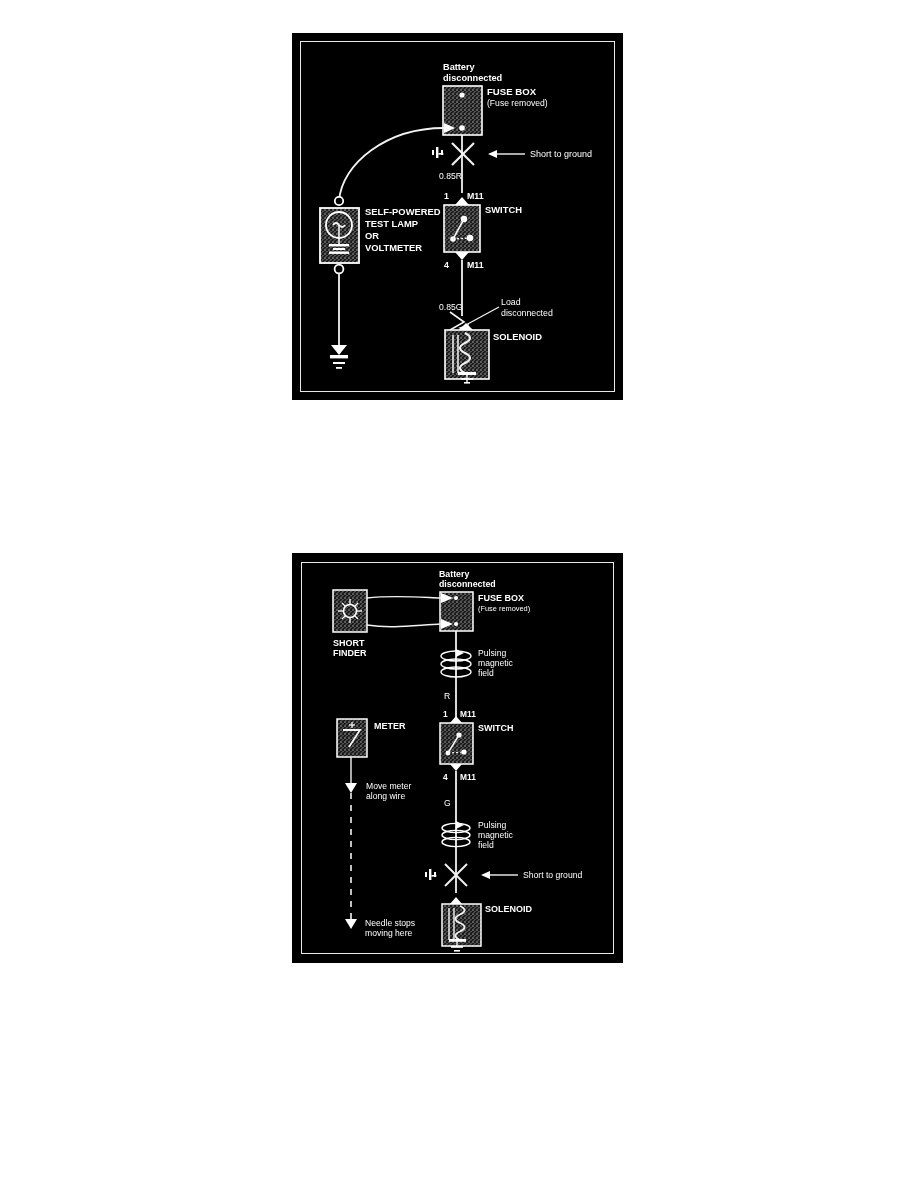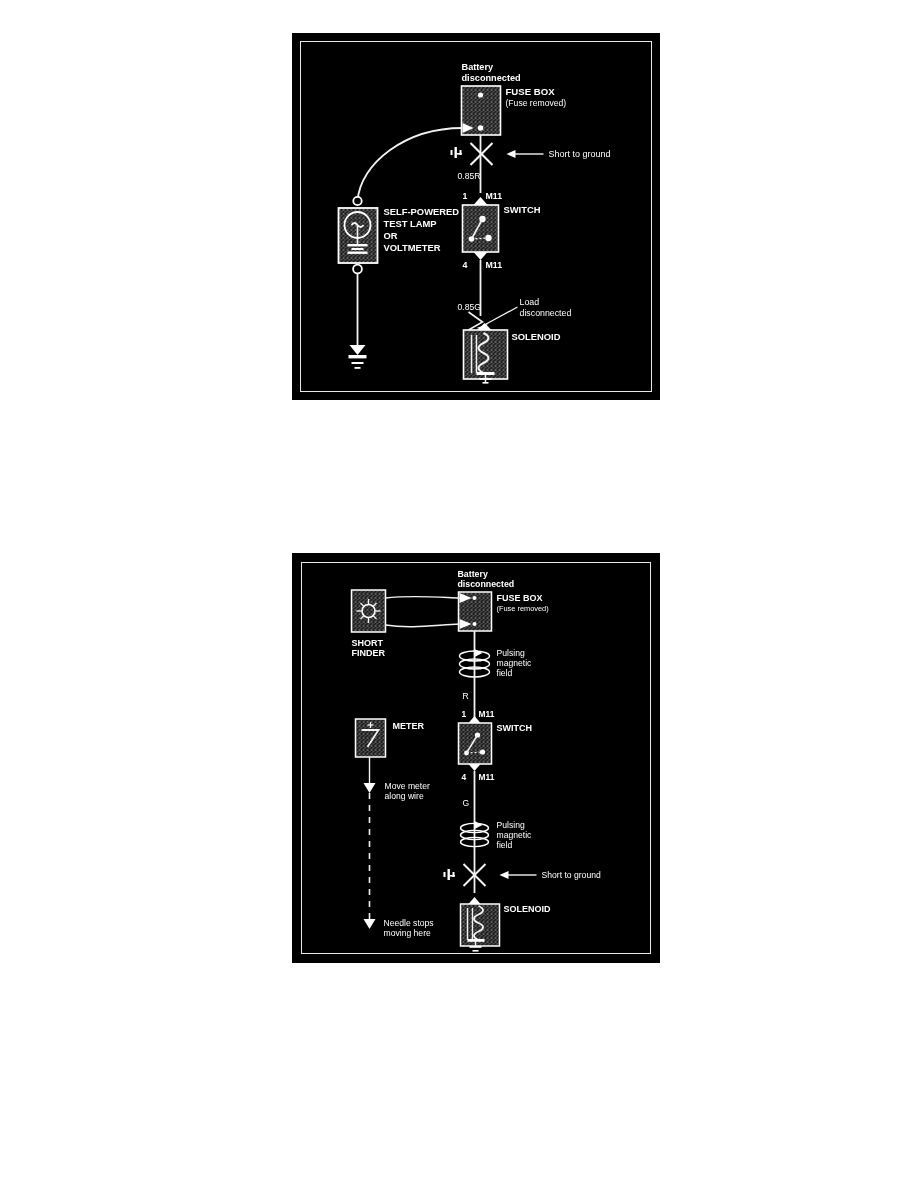--- a/index.html
+++ b/index.html
@@ -10,21 +10,20 @@
   body {
     width: 918px;
     height: 1188px;
     position: relative;
     font-family: "Liberation Sans", sans-serif;
     overflow: hidden;
   }
   .panel {
     position: absolute;
     background: #000000;
-    padding-left: 37px;
   }
   .panel-border {
     position: absolute;
     border: 1.5px solid #e8e8e8;
     pointer-events: none;
   }
   .fig1 { left: 292px; top: 33px; width: 331px; height: 367px; }
   .fig1 .panel-border { left: 8px; top: 8px; right: 8px; bottom: 8px; }
   .fig2 { left: 292px; top: 553px; width: 331px; height: 410px; }
   .fig2 .panel-border { left: 9px; top: 9px; right: 9px; bottom: 9px; }

